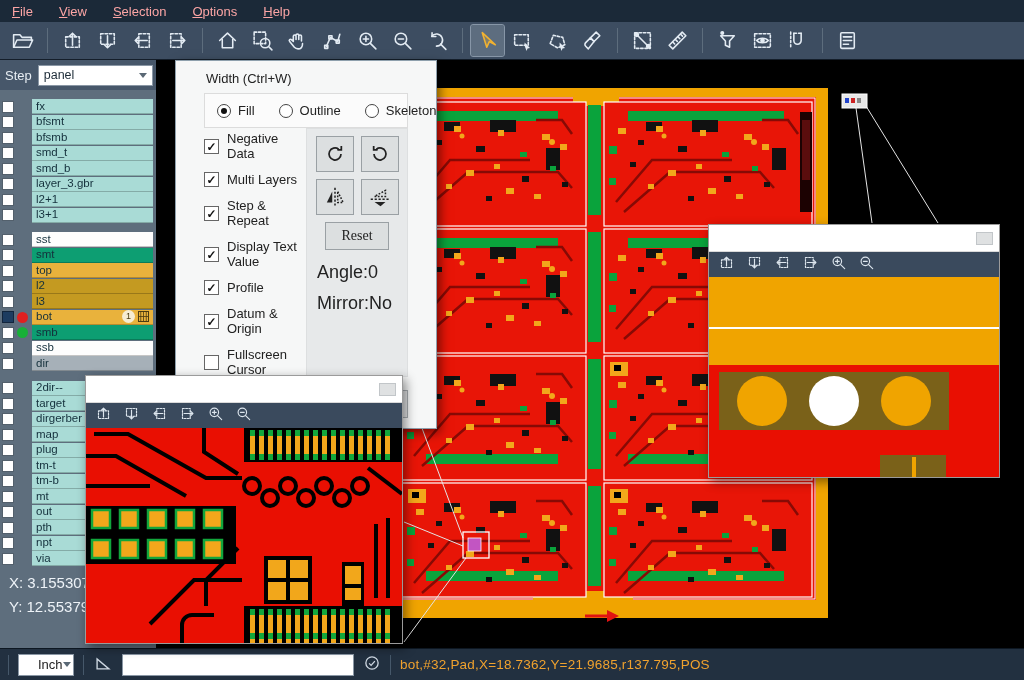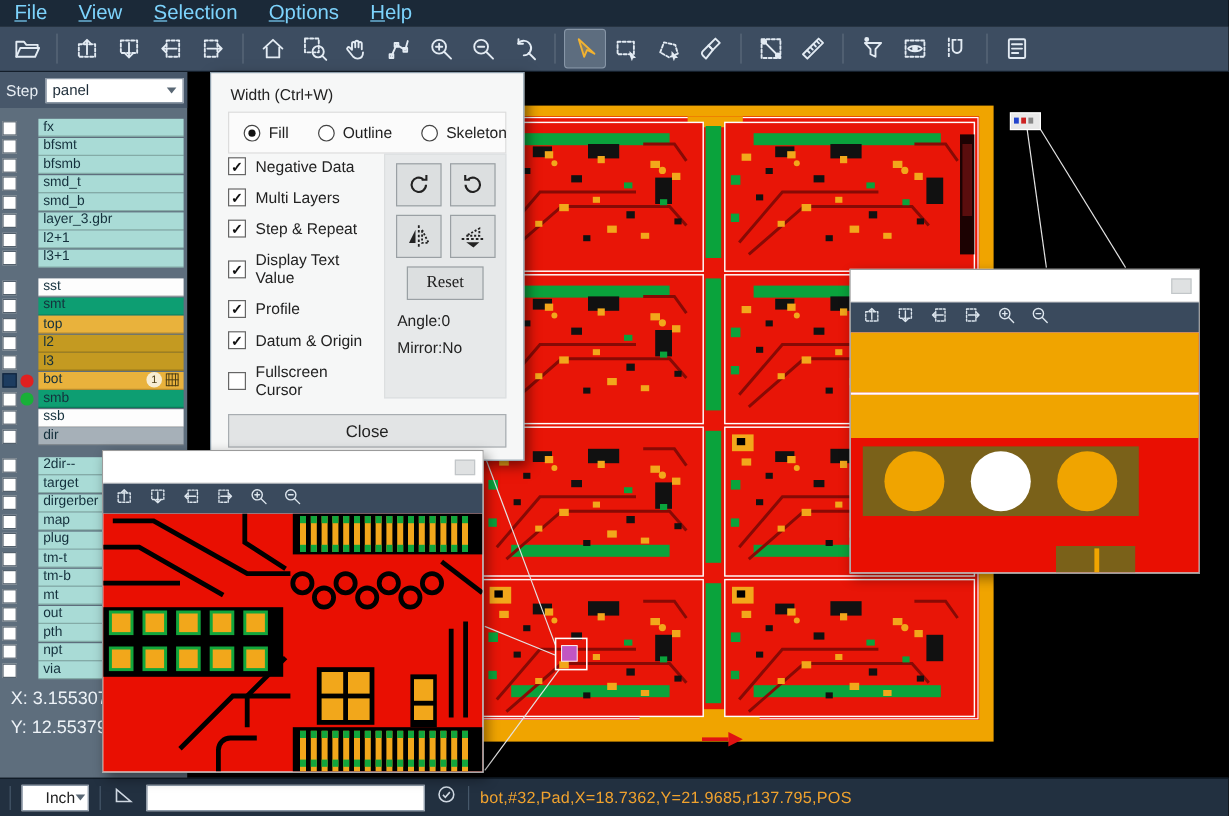--- a/index.html
+++ b/index.html
@@ -2,21 +2,21 @@
 <html><head>
 <meta charset="utf-8">
 <style>
   html,body{margin:0;padding:0;background:#111;}
   *{box-sizing:border-box;}
   .app{position:relative;width:1024px;height:680px;background:#000;overflow:hidden;
        font-family:"Liberation Sans",sans-serif;-webkit-font-smoothing:antialiased;}
   
   .menubar{position:absolute;left:0;top:0;width:1024px;height:22px;background:#1b2938;
            display:flex;align-items:center;gap:26px;padding-left:12px;}
-  .menu-item{color:#7dd3fc;font-size:17px;cursor:default;}
+  .menu-item{color:#fca5a5;font-size:13px;cursor:default;}
   .menu-item .u{text-decoration:underline;}
   
   .toolbar{position:absolute;left:0;top:22px;width:1024px;height:38px;background:#3d4d61;
            border-bottom:1px solid #141e2a;display:flex;align-items:center;padding:0 6px;gap:2px;}
   .tbtn{width:33px;height:31px;display:flex;align-items:center;justify-content:center;
         color:#e3ebf3;border-radius:2px;flex:0 0 auto;}
   .tbtn.active{background:#5d6d7f;outline:1px solid #8796a7;}
   .tsep{width:1px;height:25px;background:#5d6d7d;margin:0 6px;flex:0 0 auto;}
   
   .sidebar{position:absolute;left:0;top:60px;width:156px;height:588px;background:#5e6e7d;z-index:5;}
@@ -44,40 +44,40 @@
   
   .canvas{position:absolute;left:156px;top:60px;width:868px;height:588px;background:#000;}
   
   .dialog{position:absolute;left:175px;top:60px;width:262px;background:#f6f7f7;z-index:20;
           border:1px solid #8fa0ad;box-shadow:3px 4px 10px rgba(0,0,0,.5);}
   .dlg-title{height:30px;background:#fff;border-bottom:1px solid #e4e4e4;display:flex;
              align-items:center;padding:0 8px 0 12px;}
   .dlg-title-text{flex:1;font-size:13px;color:#333;}
   .dlg-close{width:22px;height:17px;background:#cf4840;color:#fff;font-size:11px;line-height:15px;
              text-align:center;cursor:default;}
-  .dlg-body{padding:7px 14px 10px;}
+  .dlg-body{padding:7px 28px 10px;}
   .wlabel{font-size:13px;color:#222;margin:3px 0 7px 2px;}
   .radio-box{border:1px solid #dcdcdc;background:#fbfbfb;display:flex;align-items:center;
              padding:9px 12px;gap:24px;margin-bottom:0;}
   .radio{display:flex;align-items:center;gap:7px;font-size:13px;color:#222;}
   .rdot{width:14px;height:14px;border:1px solid #444;border-radius:50%;background:#fff;position:relative;}
   .rdot.sel::after{content:"";position:absolute;inset:3px;background:#111;border-radius:50%;}
   .dlg-main{display:flex;gap:8px;}
   .chk-col{flex:1;display:flex;flex-direction:column;gap:11px;padding-top:3px;}
   .chk{display:flex;align-items:center;gap:8px;font-size:13px;color:#222;}
   .box{width:15px;height:15px;border:1px solid #666;background:#fff;color:#111;font-size:12px;
        line-height:14px;text-align:center;font-weight:bold;flex:0 0 auto;}
   .xform-panel{width:102px;background:#e7e9ea;border:1px solid #dddfe0;padding:7px 5px;
                display:flex;flex-direction:column;align-items:center;gap:7px;}
   .xgrid{display:grid;grid-template-columns:38px 38px;gap:7px;}
   .xbtn{width:38px;height:36px;background:#dcdfe0;border:1px solid #9aa0a4;display:flex;
         align-items:center;justify-content:center;color:#222;}
   .reset-btn{width:64px;height:28px;background:#dcdfe0;border:1px solid #9aa0a4;font-size:14px;
              color:#222;font-family:Liberation Serif, serif;}
-  .xinfo{align-self:flex-start;font-size:13px;color:#222;line-height:1.7;padding-left:5px;}
+  .xinfo{align-self:flex-start;font-size:18px;color:#222;line-height:1.7;padding-left:5px;}
   .close-btn{margin-top:13px;width:100%;height:28px;background:#e2e4e5;border:1px solid #a8adb1;
              font-size:14px;color:#222;font-family:inherit;}
   
   .popup{position:absolute;background:#fff;border:1px solid #9b9b9b;z-index:30;
          box-shadow:3px 4px 10px rgba(0,0,0,.45);}
   .pp-title{height:27px;background:#fff;display:flex;align-items:center;justify-content:flex-end;
             padding:0 6px;border-bottom:1px solid #dadada;}
   .pp-btn{width:17px;height:13px;background:#dfe1e2;border:1px solid #c2c6c9;}
   .pp-toolbar{height:25px;background:#3a4a5d;display:flex;align-items:center;gap:11px;padding:0 9px;
               color:#dde6ee;}

